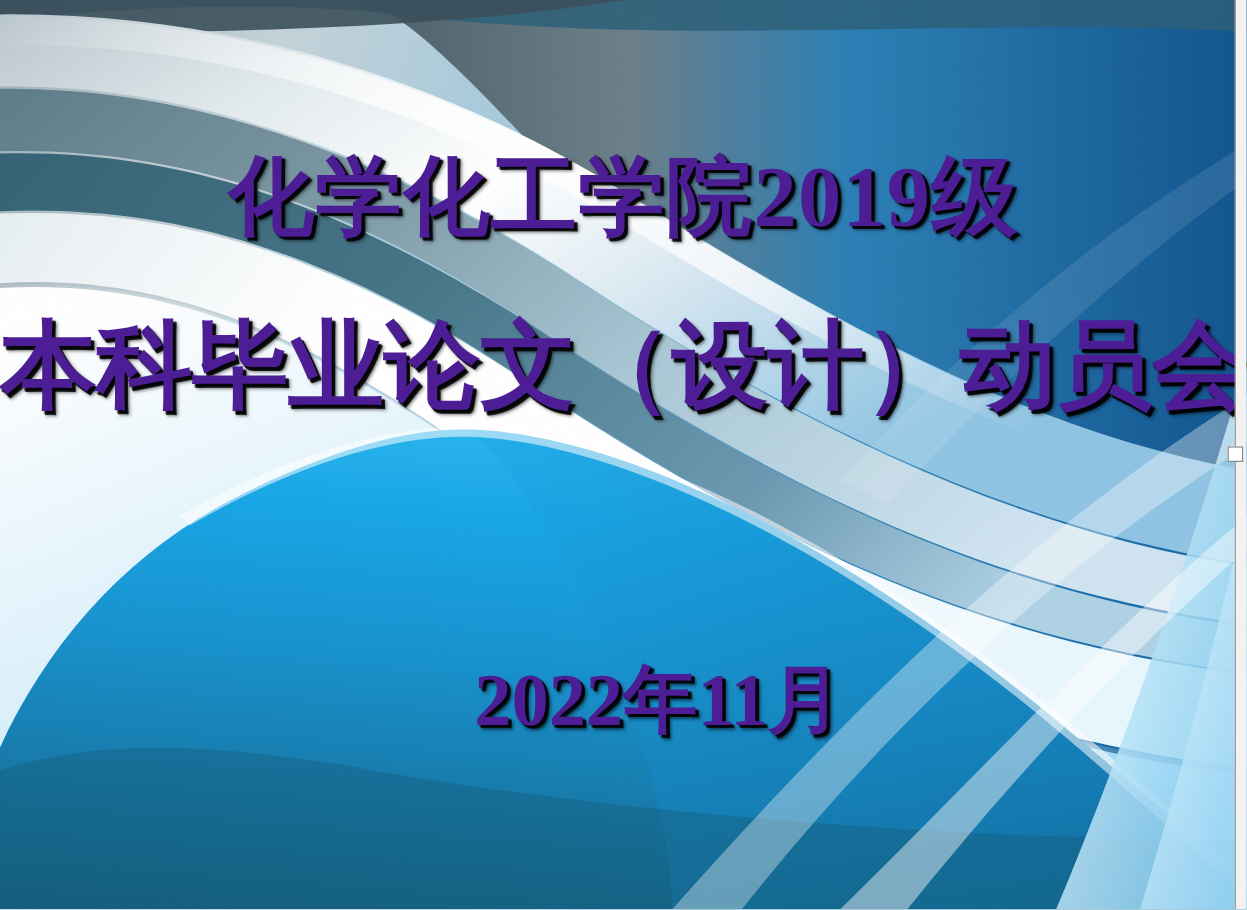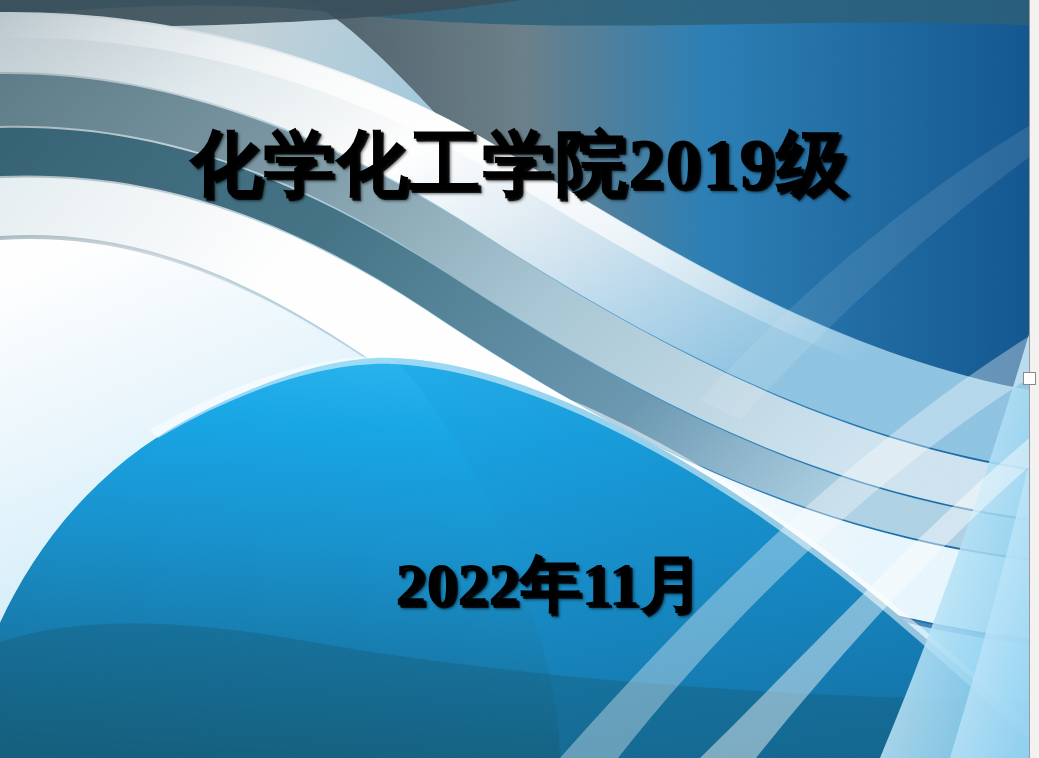--- a/index.html
+++ b/index.html
@@ -55,21 +55,21 @@
   .text-layer {
     position: absolute;
     inset: 0;
     z-index: 5;
   }
 
   .title-line {
     position: absolute;
     width: 100%;
     text-align: center;
-    color: #000000;
+    color: #4c1d95;
     font-weight: bold;
     white-space: nowrap;
     line-height: 1;
     letter-spacing: 0;
     text-shadow:
        3px 3px 0 rgba(0,0,0,0.80),
        4px 4px 3px rgba(0,0,0,0.55),
        2px 2px 1px rgba(0,0,0,0.75);
   }
 
@@ -257,18 +257,19 @@
     <rect x="0" y="0" width="1039" height="758" filter="url(#grain)" fill="none" opacity="0.35"></rect>
   </svg>
 
   <div id="right-edge-strip"></div>
   <div id="right-edge-handle"></div>
 
   <div class="text-layer">
 
     <div class="title-line" id="title-line-1">化学化工学院2019级</div>
 
+    <div class="title-line" id="title-line-2">本科毕业论文（设计）动员会</div>
 
     <div class="title-line" id="date-line">2022年11月</div>
 
   </div>
 
 </div>
 
 </body></html>

